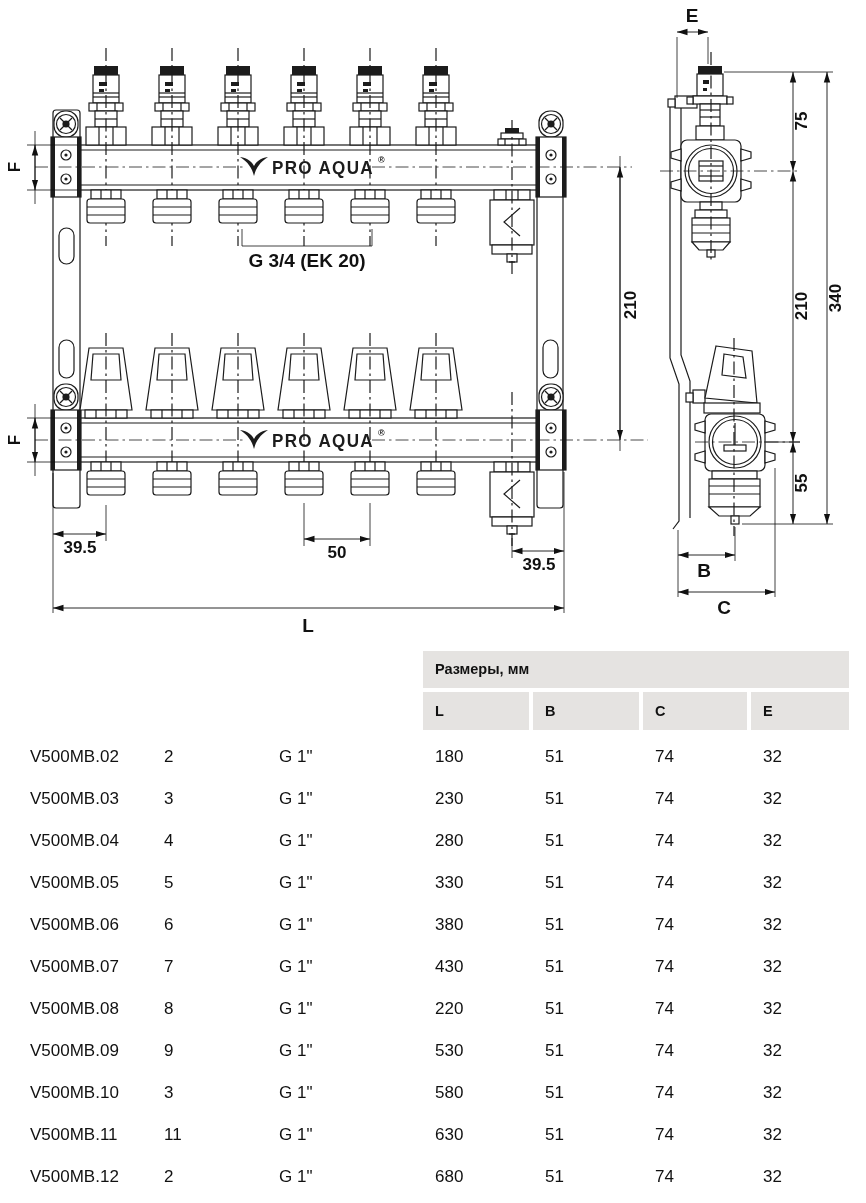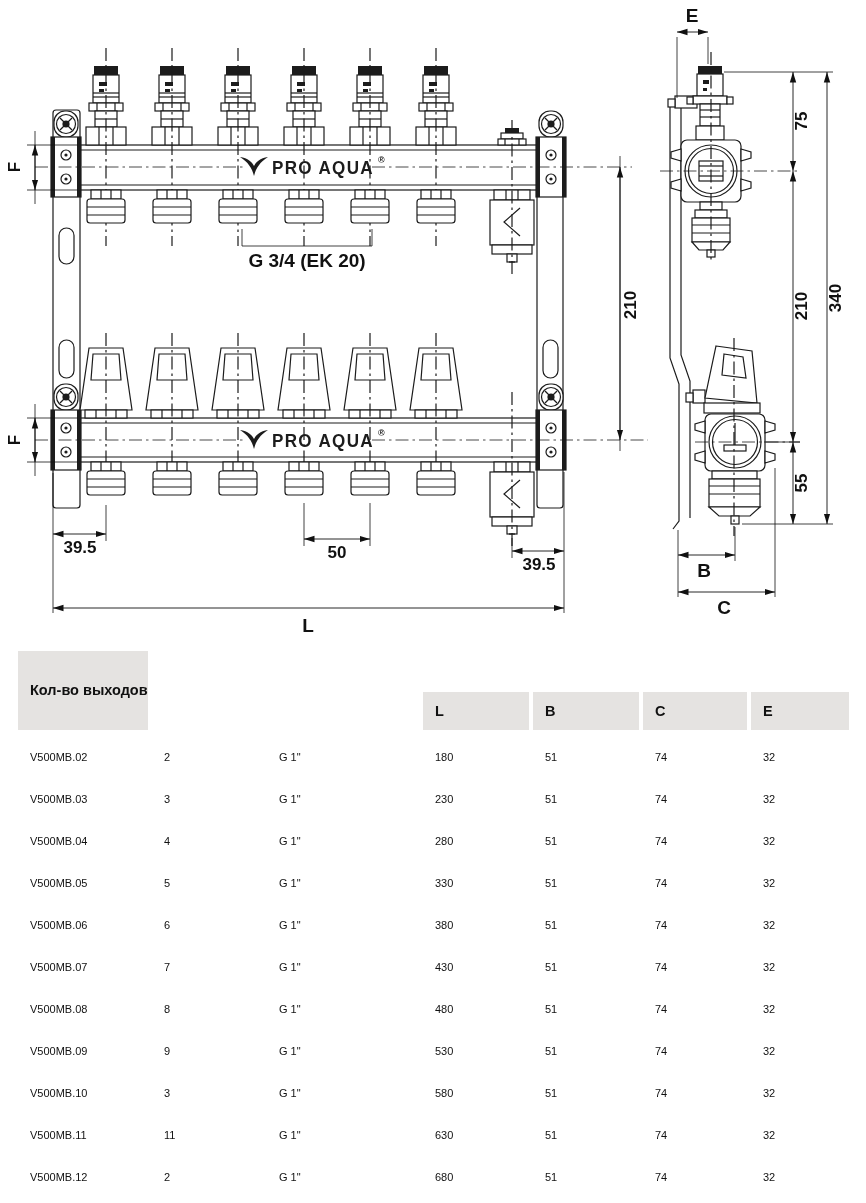--- a/index.html
+++ b/index.html
@@ -10,21 +10,21 @@
   
   .tbl{position:absolute;left:18px;top:651px;width:831px;}
   .thead,.row{display:grid;grid-template-columns:130px 111px 152px 106px 106px 104px 98px;column-gap:4px;}
   .thead{grid-template-rows:37px 4px 38px;}
   .hc{background:#e5e3e1;font-weight:bold;font-size:14.5px;display:flex;align-items:center;
       padding-left:12px;box-sizing:border-box;line-height:1.15;}
   .hc.span{grid-row:1/4;}
   .hc.group{grid-column:4/8;grid-row:1;}
   .hc.sub{grid-row:3;}
   .rows{margin-top:6px;}
-  .row{height:42px;align-items:center;font-size:11px;}
+  .row{height:42px;align-items:center;font-size:17px;}
   .row>div{padding-left:12px;box-sizing:border-box;}
 
   
   .ln,[class="ln"]{stroke:#1c1c1c;fill:none;stroke-width:1.2px;}
   svg g.ln{stroke:#1c1c1c;fill:none;}
   svg g.ln rect,svg g.ln circle,svg g.ln polygon,svg g.ln polyline,svg g.ln path{fill:#fff;stroke:#1c1c1c;stroke-width:1.2px;}
   svg g.ln line{stroke:#1c1c1c;stroke-width:1.2px;}
   svg .fl{fill:#1c1c1c !important;stroke:none !important;}
   svg .nf{fill:none !important;}
   svg .cl{stroke:#1c1c1c;stroke-width:0.8px;fill:none;stroke-dasharray:13 4 2.5 4;}
@@ -359,21 +359,21 @@
       <text class="dtb" x="704" y="577" text-anchor="middle">B</text>
 
       <line class="dim" x1="678" y1="592" x2="775" y2="592" marker-start="url(#as)" marker-end="url(#ae)"></line>
       <text class="dtb" x="724" y="614" text-anchor="middle">C</text>
     </g>
   </g>
 </svg>
 
 <div class="tbl">
   <div class="thead">
-    <div class="hc span">Кол-во выходов</div>
+    <div class="hc group">Размеры, мм</div>
     <div class="hc sub" style="grid-column:4">L</div>
     <div class="hc sub" style="grid-column:5">B</div>
     <div class="hc sub" style="grid-column:6">C</div>
     <div class="hc sub" style="grid-column:7">E</div>
   </div>
 
   <div class="rows">
     <div class="row">
       <div>V500MB.02</div>
       <div>2</div>
@@ -425,21 +425,21 @@
       <div>G 1"</div>
       <div>430</div>
       <div>51</div>
       <div>74</div>
       <div>32</div>
     </div>
     <div class="row">
       <div>V500MB.08</div>
       <div>8</div>
       <div>G 1"</div>
-      <div>480</div>
+      <div>220</div>
       <div>51</div>
       <div>74</div>
       <div>32</div>
     </div>
     <div class="row">
       <div>V500MB.09</div>
       <div>9</div>
       <div>G 1"</div>
       <div>530</div>
       <div>51</div>

